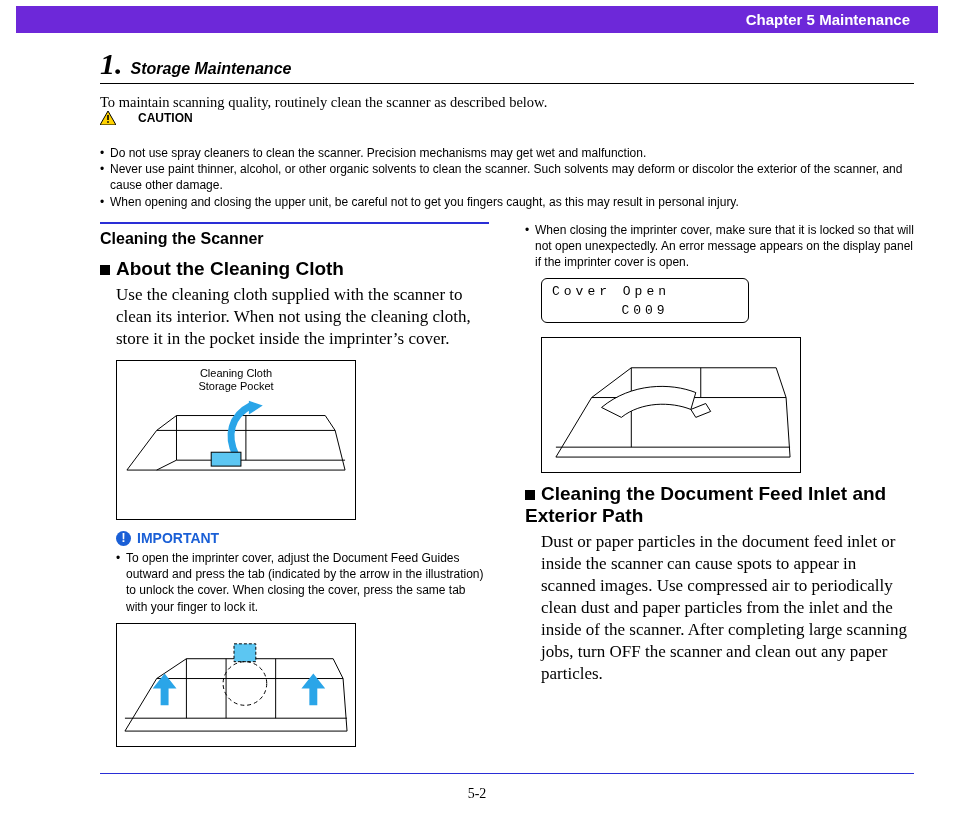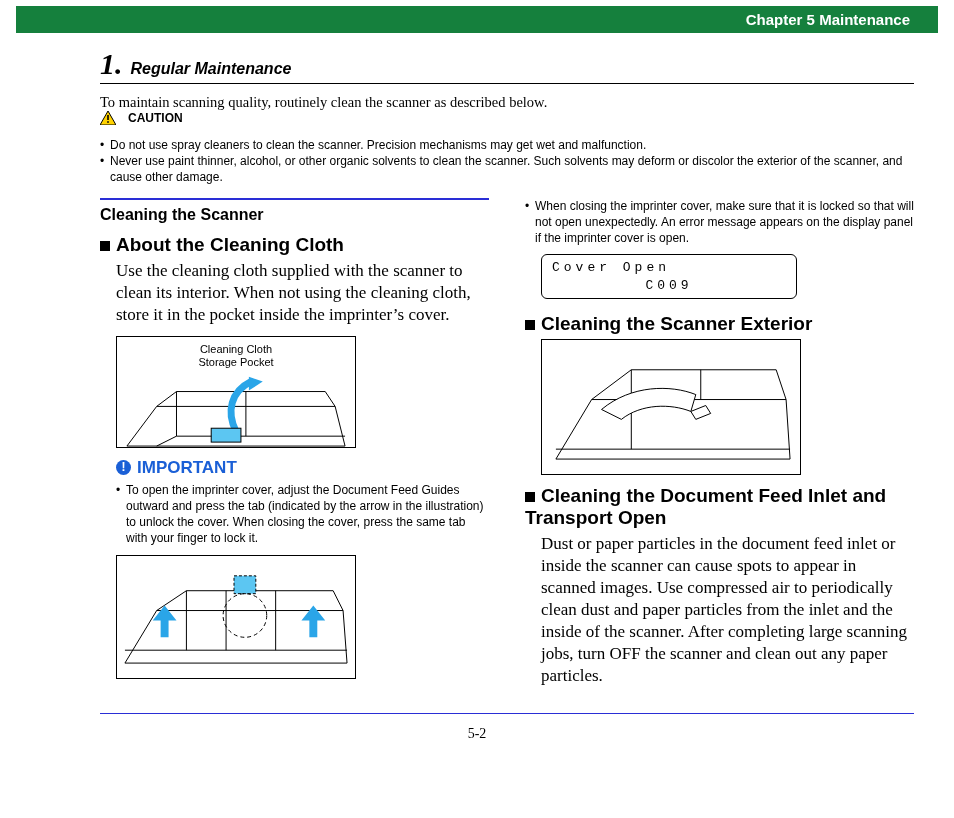--- a/index.html
+++ b/index.html
@@ -6,21 +6,21 @@
   body {
     font-family: "Times New Roman", Times, serif;
     background: #fff;
     color: #000;
     width: 954px;
     height: 818px;
     position: relative;
     overflow: hidden;
   }
   .chapter-banner {
-    background: #15803d;
+    background: #6d28d9;
     color: #fff;
     font-family: Arial, Helvetica, sans-serif;
     font-weight: bold;
     font-size: 15px;
     text-align: right;
     padding: 5px 28px 5px 0;
     margin: 6px 16px 0 16px;
   }
   .page {
     padding: 14px 40px 0 100px;
@@ -42,22 +42,22 @@
     font-style: italic;
     font-weight: bold;
     font-size: 16px;
   }
   .intro {
     font-size: 14.5px;
   }
   .caution-row {
     display: flex;
     align-items: center;
-    gap: 12px;
-    margin-bottom: 12px;
+    gap: 22px;
+    margin-bottom: 20px;
   }
   .warn-icon {
     width: 16px; height: 14px;
   }
   .caution-label {
     font-family: Arial, Helvetica, sans-serif;
     font-weight: bold;
     font-size: 12px;
   }
   .bullets {
@@ -112,21 +112,21 @@
     font-size: 17px;
     line-height: 1.3;
     margin: 0 0 10px 16px;
   }
   .figure {
     border: 1px solid #000;
     margin: 0 0 10px 16px;
     position: relative;
     background: #fff;
   }
-  .fig1 { width: 240px; height: 112px; }
+  .fig1 { width: 240px; height: 160px; }
   .fig2 { width: 240px; height: 124px; }
   .fig3 { width: 260px; height: 136px; }
   .fig-label {
     position: absolute;
     top: 6px; left: 0; right: 0;
     text-align: center;
     font-family: Arial, Helvetica, sans-serif;
     font-size: 11px;
     line-height: 1.2;
   }
@@ -138,35 +138,35 @@
   }
   .imp-icon {
     width: 15px; height: 15px; border-radius: 50%;
     background: #1a5fd6; color: #fff;
     font-family: Arial, sans-serif; font-weight: bold;
     font-size: 12px; line-height: 15px; text-align: center;
   }
   .important-label {
     font-family: Arial, Helvetica, sans-serif;
     font-weight: bold;
-    font-size: 17px;
+    font-size: 14px;
     color: #1a5fd6;
   }
   .sublist {
     font-family: Arial, Helvetica, sans-serif;
     font-size: 12px;
     line-height: 1.35;
     margin: 0 0 8px 16px;
   }
   .display-panel {
     border: 1.5px solid #000;
     border-radius: 6px;
     margin: 8px 0 14px 16px;
     padding: 4px 10px 2px 10px;
-    width: 256px;
+    width: 208px;
     font-family: "Courier New", monospace;
     font-size: 13px;
     letter-spacing: 4px;
     line-height: 1.4;
   }
   .display-panel .r2 { text-align: center; letter-spacing: 4px; }
   .footer-rule {
     border-top: 1.5px solid #2a2ed6;
     margin: 16px 40px 0 100px;
   }
@@ -179,36 +179,37 @@
 </style>
 </head>
 <body>
 
 <div class="chapter-banner">Chapter 5   Maintenance</div>
 
 <div class="page">
 
   <div class="sec-title">
     <span class="sec-num">1.</span>
-    <span class="sec-name">Regular Maintenance</span>
+    <span class="sec-name">Storage Maintenance</span>
   </div>
 
   <p class="intro">To maintain scanning quality, routinely clean the scanner as described below.</p>
 
   <div class="caution-row">
     <svg class="warn-icon" viewBox="0 0 16 14">
       <polygon points="8,0 16,14 0,14" fill="#ffd200" stroke="#000" stroke-width="1"></polygon>
       <rect x="7.2" y="4" width="1.6" height="5" fill="#000"></rect>
       <rect x="7.2" y="10.2" width="1.6" height="1.6" fill="#000"></rect>
     </svg>
     <span class="caution-label">CAUTION</span>
   </div>
   <ul class="bullets">
     <li>Do not use spray cleaners to clean the scanner. Precision mechanisms may get wet and malfunction.</li>
     <li>Never use paint thinner, alcohol, or other organic solvents to clean the scanner. Such solvents may deform or discolor the exterior of the scanner, and cause other damage.</li>
+    <li>When opening and closing the upper unit, be careful not to get you fingers caught, as this may result in personal injury.</li>
   </ul>
 
   <div class="columns">
 
     <div class="col">
       <div class="rule-blue"></div>
       <div class="h2">Cleaning the Scanner</div>
 
       <div class="h3">
         <span class="sq"></span><span>About the Cleaning Cloth</span>
@@ -261,42 +262,39 @@
     <div class="col">
       <ul class="sublist" style="margin-left:0">
         <li>When closing the imprinter cover, make sure that it is locked so that will not open unexpectedly. An error message appears on the display panel if the imprinter cover is open.</li>
       </ul>
 
       <div class="display-panel">
         <div>Cover Open</div>
         <div class="r2">C009</div>
       </div>
 
-      <div class="h3">
-        <span class="sq"></span><span>Cleaning the Scanner Exterior</span>
-      </div>
 
       <div class="figure fig3">
         <svg viewBox="0 0 260 136">
           <g stroke="#000" stroke-width="1" fill="none">
             <polyline points="14,120 50,60 246,60 250,120 14,120"></polyline>
             <polyline points="50,60 90,30 236,30 246,60"></polyline>
             <polyline points="90,30 90,110"></polyline>
             <polyline points="14,110 250,110"></polyline>
             <polyline points="160,30 160,60"></polyline>
           </g>
           <g stroke="#000" stroke-width="1" fill="#fff">
             <path d="M60,70 C90,45 130,45 155,55 L150,72 C130,64 100,64 80,80 Z"></path>
             <path d="M150,72 L165,66 L170,74 L155,80 Z"></path>
           </g>
         </svg>
       </div>
 
       <div class="h3">
-        <span class="sq"></span><span>Cleaning the Document Feed Inlet and Transport Open</span>
+        <span class="sq"></span><span>Cleaning the Document Feed Inlet and Exterior Path</span>
       </div>
       <p class="body-p">Dust or paper particles in the document feed inlet or inside the scanner can cause spots to appear in scanned images. Use compressed air to periodically clean dust and paper particles from the inlet and the inside of the scanner. After completing large scanning jobs, turn OFF the scanner and clean out any paper particles.</p>
     </div>
   </div>
 </div>
 
 <div class="footer-rule"></div>
 <div class="page-num">5-2</div>
 
 </body></html>

